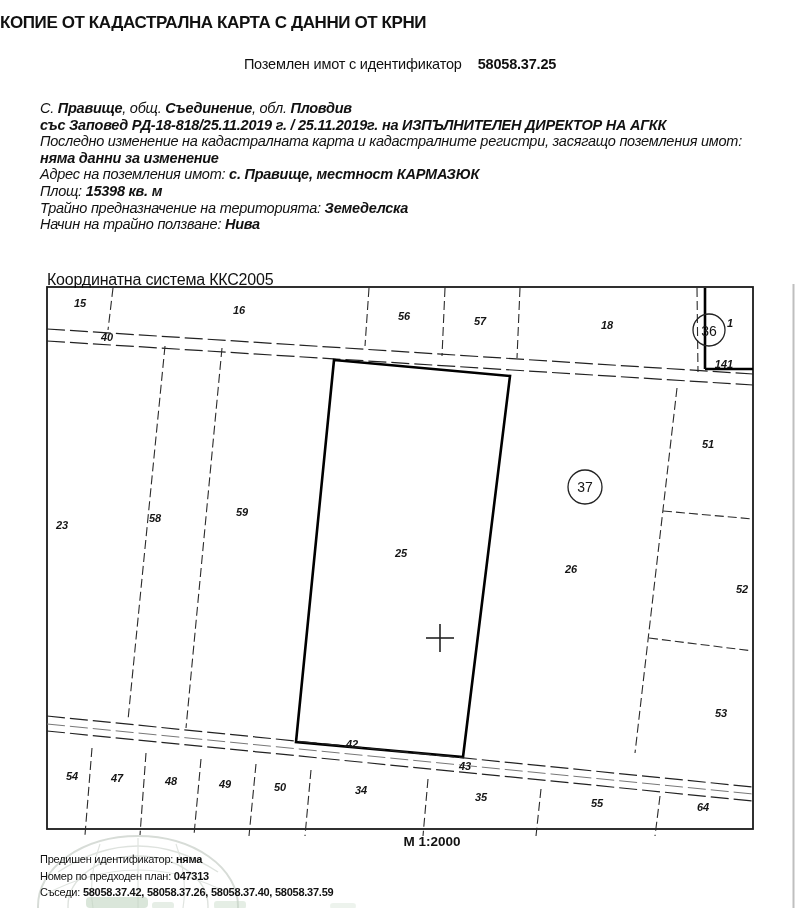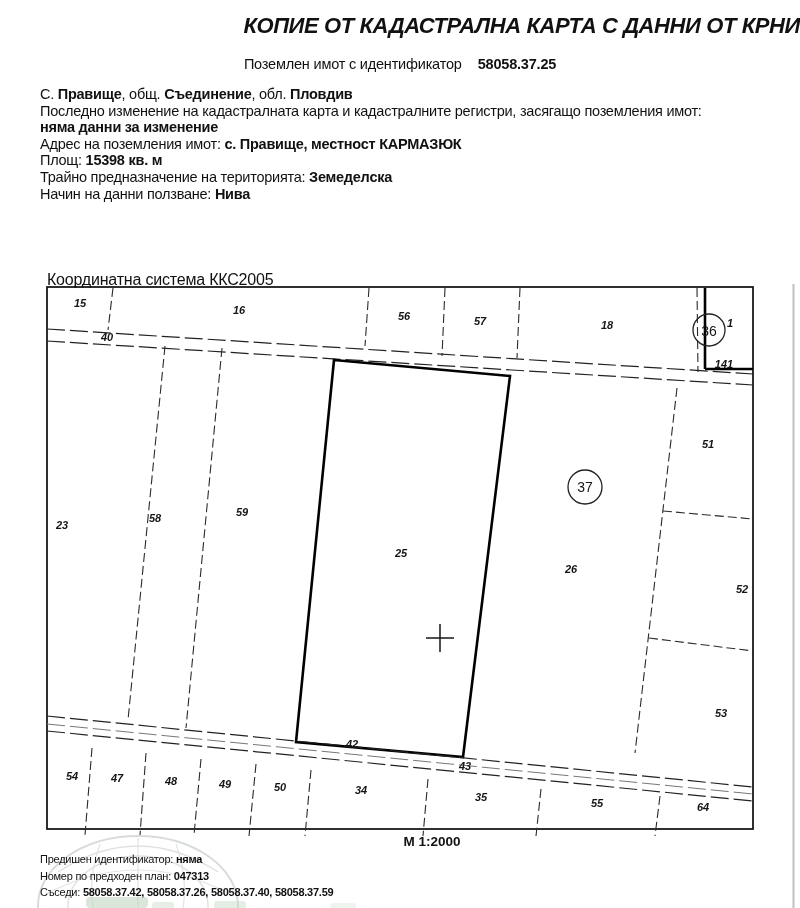--- a/index.html
+++ b/index.html
@@ -2,31 +2,31 @@
 <html><head>
 <meta charset="utf-8">
 <style>
   html,body{margin:0;padding:0;}
   body{
     width:800px;height:908px;background:#ffffff;position:relative;overflow:hidden;
     font-family:"Liberation Sans","DejaVu Sans",sans-serif;color:#111;
   }
   .abs{position:absolute;}
   .doc-title{
-    top:13px;left:0;width:800px;text-align:right;
-    font-size:22px;font-weight:bold;letter-spacing:-0.4px;white-space:nowrap;font-style:italic;
+    top:13px;left:0;width:800px;text-align:left;
+    font-size:17px;font-weight:bold;letter-spacing:-0.4px;white-space:nowrap;
   }
   .doc-subtitle{
     top:56px;left:0;width:800px;text-align:center;
     font-size:14.5px;letter-spacing:-0.2px;white-space:nowrap;
   }
   .doc-subtitle .ident{font-weight:bold;margin-left:16px;}
   .info-block{
-    top:86px;left:40px;width:745px;
-    font-size:14.5px;line-height:16.6px;letter-spacing:-0.25px;
+    top:100px;left:40px;width:745px;
+    font-size:14.5px;line-height:16.6px;letter-spacing:-0.25px;font-style:italic;
   }
   .info-block .line{white-space:nowrap;}
   .b{font-weight:bold;}
   .coord-label{top:271px;left:47px;font-size:16px;letter-spacing:-0.2px;}
   .scale-label{top:834px;left:0;width:800px;text-align:center;font-size:13.5px;font-weight:bold;padding-left:32px;}
   .footer-block{
     top:851px;left:40px;width:745px;
     font-size:11px;line-height:16.6px;letter-spacing:-0.25px;
   }
   svg.map-svg{position:absolute;top:0;left:0;}
@@ -149,33 +149,34 @@
 <div class="abs doc-title">КОПИЕ ОТ КАДАСТРАЛНА КАРТА С ДАННИ ОТ КРНИ</div>
 
 <div class="abs doc-subtitle">
   <span>Поземлен имот с идентификатор</span><span class="ident">58058.37.25</span>
 </div>
 
 <div class="abs info-block">
   <div class="line">
     <span>С. </span><span class="b">Правище</span><span>, общ. </span><span class="b">Съединение</span><span>, обл. </span><span class="b">Пловдив</span>
   </div>
+  <div class="line b">със Заповед РД-18-818/25.11.2019 г. / 25.11.2019г. на ИЗПЪЛНИТЕЛЕН ДИРЕКТОР НА АГКК</div>
   <div class="line">Последно изменение на кадастралната карта и кадастралните регистри, засягащо поземления имот:</div>
   <div class="line b">няма данни за изменение</div>
   <div class="line">
     <span>Адрес на поземления имот: </span><span class="b">с. Правище, местност КАРМАЗЮК</span>
   </div>
   <div class="line">
     <span>Площ: </span><span class="b">15398 кв. м</span>
   </div>
   <div class="line">
     <span>Трайно предназначение на територията: </span><span class="b">Земеделска</span>
   </div>
   <div class="line">
-    <span>Начин на данни ползване: </span><span class="b">Нива</span>
+    <span>Начин на трайно ползване: </span><span class="b">Нива</span>
   </div>
 </div>
 
 <div class="abs coord-label">Координатна система ККС2005</div>
 
 <div class="abs scale-label">М 1:2000</div>
 
 <div class="abs footer-block">
   <div class="line">
     <span>Предишен идентификатор: </span><span class="b">няма</span>

